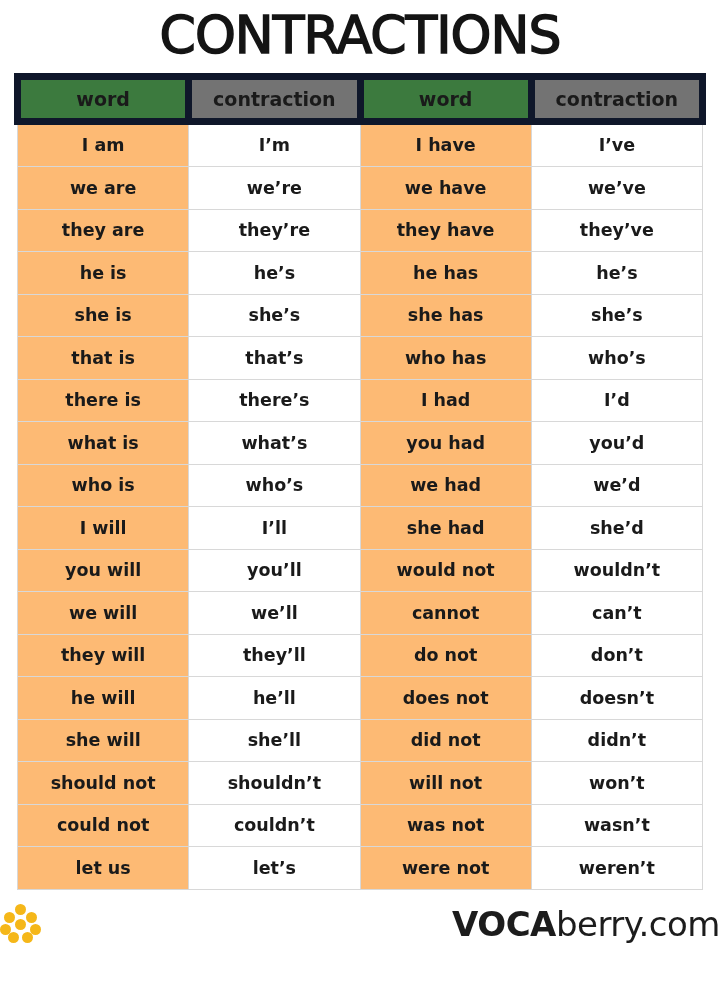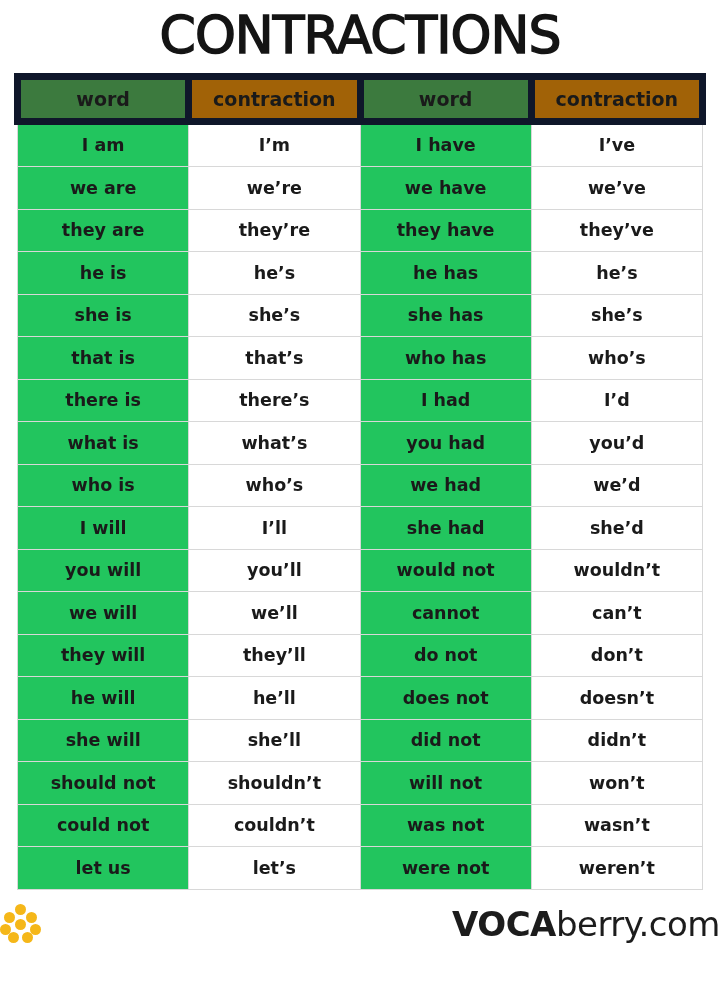--- a/index.html
+++ b/index.html
@@ -50,25 +50,25 @@
   table.grid th {
     height: 38px;
     font-size: 19px;
     border: 7px solid #0f172a;
   }
   th.hdr-word {
     background: #3c7a3e;
     color: #ffffff;
   }
   th.hdr-contraction {
-    background: #a16207;
+    background: #737373;
     color: #ffffff;
   }
   td.col-word {
-    background: #22c55e;
+    background: #fdba74;
   }
   td.col-contraction {
     background: #ffffff;
   }
   .footer {
     margin-top: 14px;
     display: flex;
     align-items: center;
     justify-content: space-between;
     gap: 10px;

